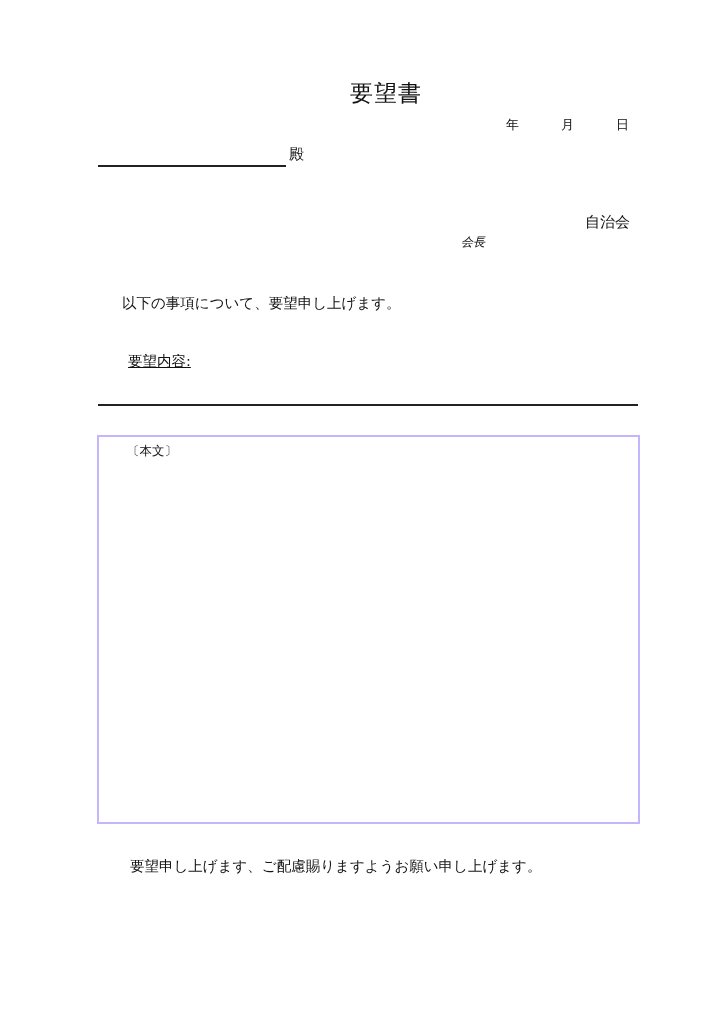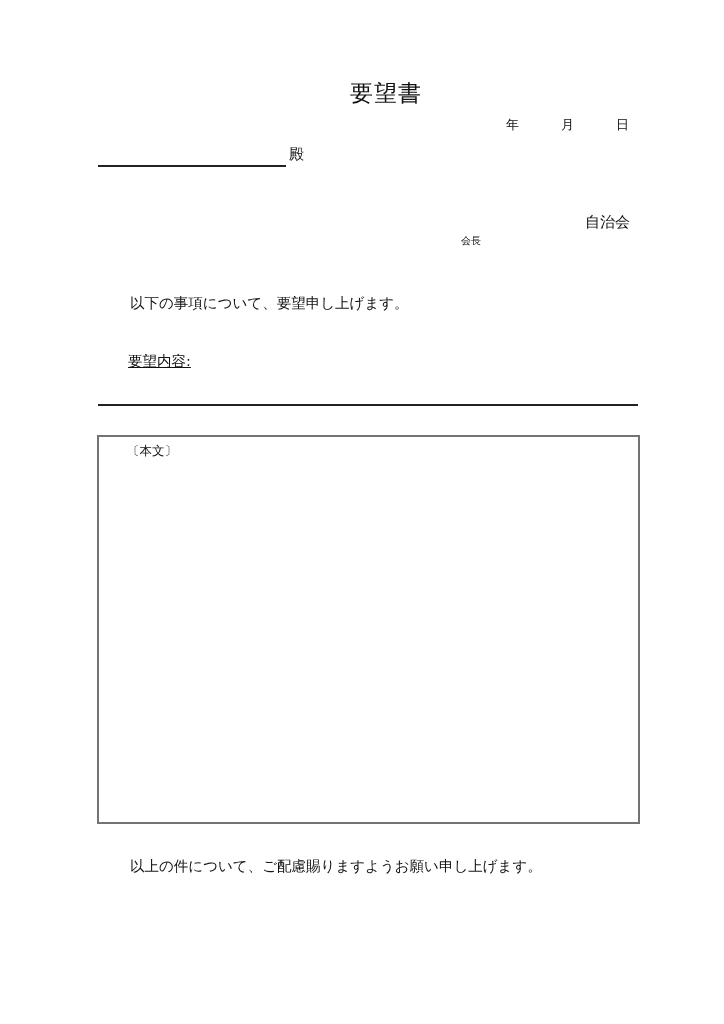--- a/index.html
+++ b/index.html
@@ -22,30 +22,30 @@
       font-size: 23px;
       letter-spacing: 1px;
     }
     .date-part { top: 116px; font-size: 13px; }
     .recipient-line {
       left: 74px; top: 165px; width: 188px; height: 0;
       border-top: 2px solid #222;
     }
     .dono { left: 265px; top: 145px; font-size: 15px; }
     .org { left: 561px; top: 213px; font-size: 15px; }
-    .chair { left: 437px; top: 234px; font-size: 10px; }
-    .intro { left: 106px; top: 294px; font-size: 14.5px; }
+    .chair { left: 437px; top: 234px; font-size: 12px; font-style: italic; }
+    .intro { left: 98px; top: 294px; font-size: 14.5px; }
     .req-label { left: 104px; top: 352px; font-size: 14.5px; text-decoration: underline; }
     .req-line {
       left: 74px; top: 404px; width: 540px; height: 0;
       border-top: 2px solid #222;
     }
     .body-box {
       left: 73px; top: 435px; width: 539px; height: 385px;
-      border: 2px solid #737373;
+      border: 2px solid #c4b5fd;
     }
     .body-label { left: 4px; top: 6px; font-size: 12.5px; }
     .closing { left: 106px; top: 857px; font-size: 14.5px; }
   </style>
 </head>
 <body>
 
 <div class="abs title">要望書</div>
 
 <div class="abs date-part" style="left:482px;">年</div>
@@ -60,13 +60,13 @@
 
 <div class="abs intro">以下の事項について、要望申し上げます。</div>
 
 <div class="abs req-label">要望内容:</div>
 <div class="abs req-line"></div>
 
 <div class="abs body-box">
   <div class="abs body-label">〔本文〕</div>
 </div>
 
-<div class="abs closing">以上の件について、ご配慮賜りますようお願い申し上げます。</div>
+<div class="abs closing">要望申し上げます、ご配慮賜りますようお願い申し上げます。</div>
 
 </body></html>

